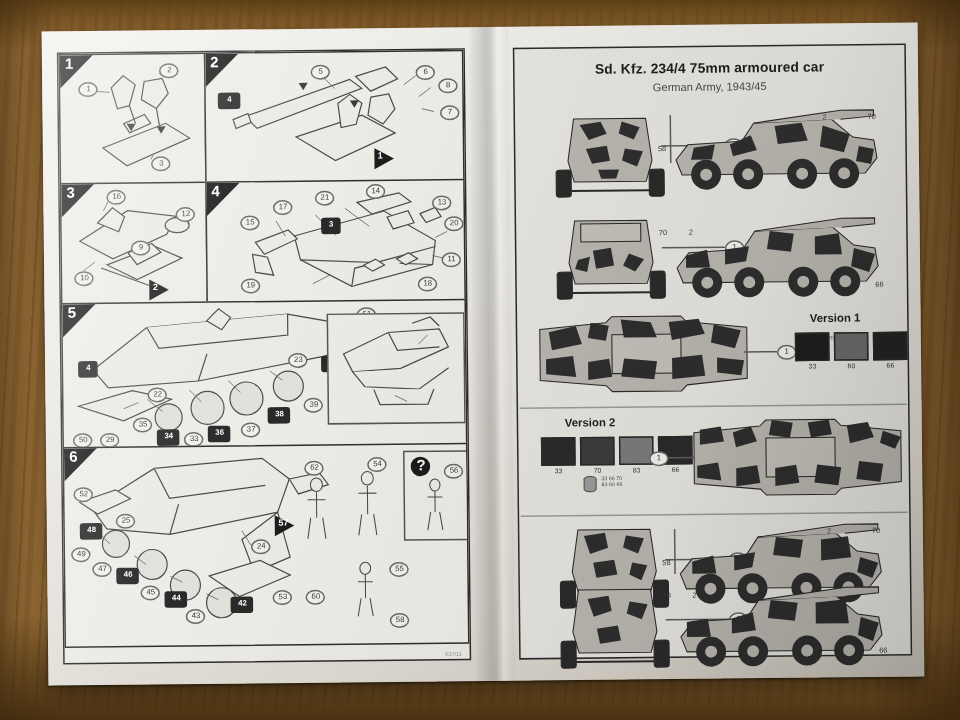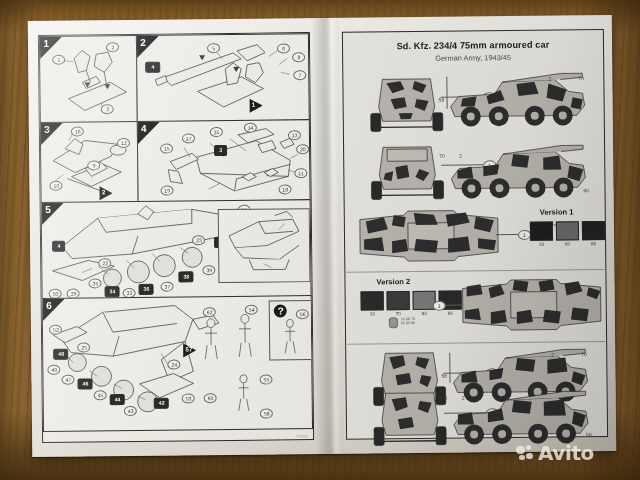--- a/index.html
+++ b/index.html
@@ -683,22 +683,13 @@
         <div class="lbl" style="left:96px;top:48px;">70</div>
         <div class="lbl" style="left:116px;top:48px;">2</div>
         <div class="lbl" style="left:240px;top:86px;">66</div>
       </div>
     </div>
 
     <div class="gutter"></div>
     <div class="sheet-shade"></div>
   </div>
 
-  <div class="avito">
-    <div class="dots">
-      <i class="d1"></i>
-        <i class="d2"></i>
-        <i class="d3"></i>
-        <i class="d4"></i>
-    </div>
-    <div class="wm">Avito</div>
-  </div>
 </div>
 
 </body></html>

